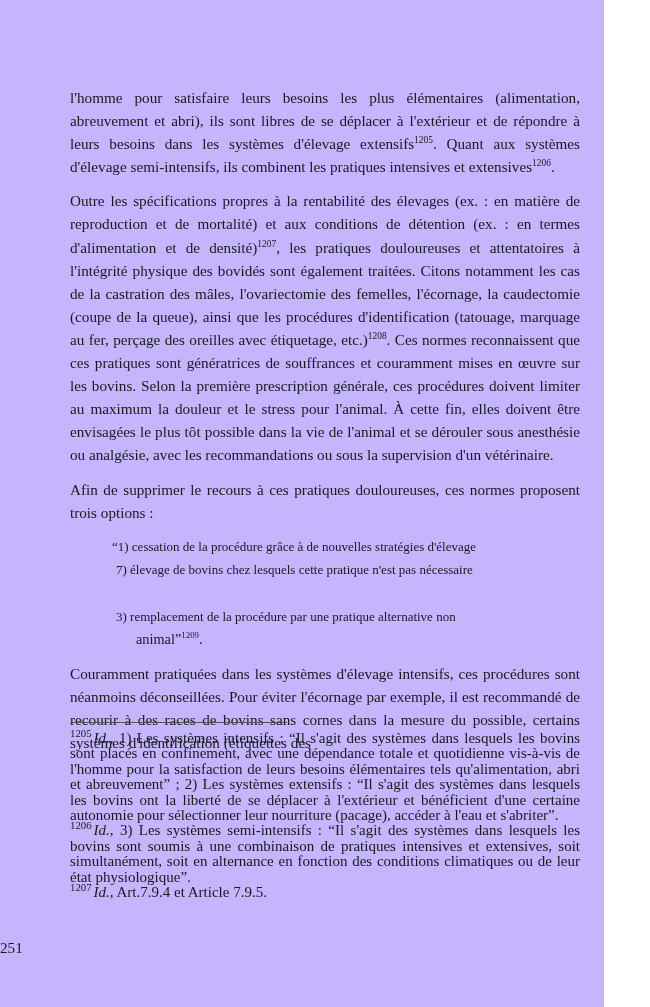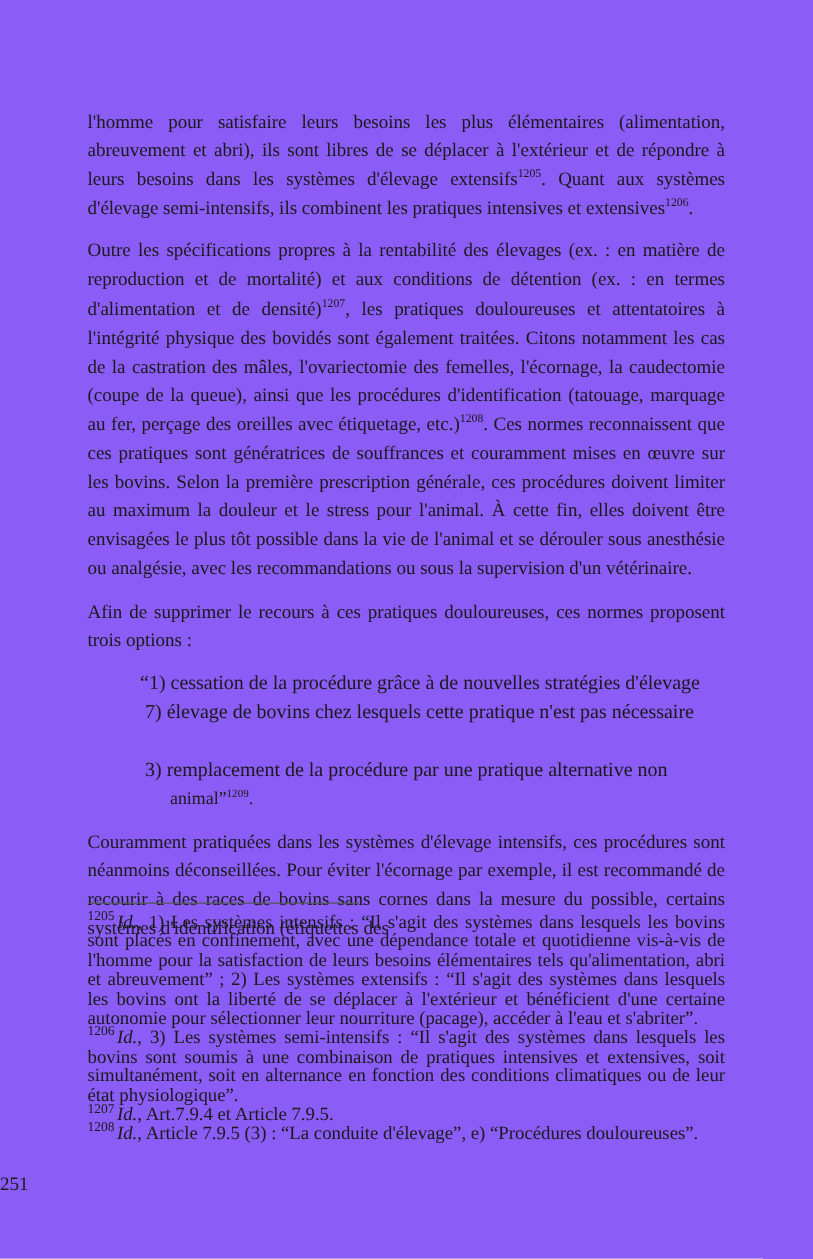--- a/index.html
+++ b/index.html
@@ -7,23 +7,23 @@
     margin: 0;
     padding: 0;
     background: #ffffff;
   }
   body {
     font-family: "Liberation Serif", "DejaVu Serif", serif;
     color: #1a1a1a;
   }
   .page {
     position: relative;
-    width: 650px;
+    width: 604px;
     height: 1007px;
-    background: #8b5cf6;
+    background: #c4b5fd;
     box-sizing: border-box;
     overflow: hidden;
     text-decoration: underline;
   }
   .content {
     position: absolute;
     left: 70px;
     top: 86px;
     width: 510px;
   }
@@ -37,21 +37,21 @@
   }
   sup {
     font-size: 0.62em;
     vertical-align: super;
     line-height: 0;
   }
   .quote-block {
     margin: 7px 0 11px 0;
   }
   .quote-line {
-    font-size: 16px;
+    font-size: 13px;
     line-height: 23px;
     text-align: justify;
     margin: 0;
     padding-left: 42px;
     text-indent: 0;
   }
   .quote-line.q1 { padding-left: 42px; }
   .quote-line.q2 { padding-left: 46px; }
   .quote-line.q3 {
     padding-left: 46px;
@@ -125,18 +125,17 @@
     <p class="body-text">Couramment pratiquées dans les systèmes d'élevage intensifs, ces procédures sont néanmoins déconseillées. Pour éviter l'écornage par exemple, il est recommandé de recourir à des races de bovins sans cornes dans la mesure du possible, certains systèmes d'identification (étiquettes des</p>
 
   </div>
 
   <div class="fn-sep"></div>
 
   <div class="footnotes">
     <p class="fn"><sup>1205</sup><span class="it">Id.</span><span>, 1) Les systèmes intensifs : “Il s'agit des systèmes dans lesquels les bovins sont placés en confinement, avec une dépendance totale et quotidienne vis-à-vis de l'homme pour la satisfaction de leurs besoins élémentaires tels qu'alimentation, abri et abreuvement” ; 2) Les systèmes extensifs : “Il s'agit des systèmes dans lesquels les bovins ont la liberté de se déplacer à l'extérieur et bénéficient d'une certaine autonomie pour sélectionner leur nourriture (pacage), accéder à l'eau et s'abriter”.</span></p>
     <p class="fn"><sup>1206</sup><span class="it">Id.</span><span>, 3) Les systèmes semi-intensifs : “Il s'agit des systèmes dans lesquels les bovins sont soumis à une combinaison de pratiques intensives et extensives, soit simultanément, soit en alternance en fonction des conditions climatiques ou de leur état physiologique”.</span></p>
     <p class="fn"><sup>1207</sup><span class="it">Id.</span><span>, Art.7.9.4 et Article 7.9.5.</span></p>
-    <p class="fn"><sup>1208</sup><span class="it">Id.</span><span>, Article 7.9.5 (3) : “La conduite d'élevage”, e) “Procédures douloureuses”.</span></p>
   </div>
 
   <div class="pagenum">251</div>
 
 </div>
 
 </body></html>

